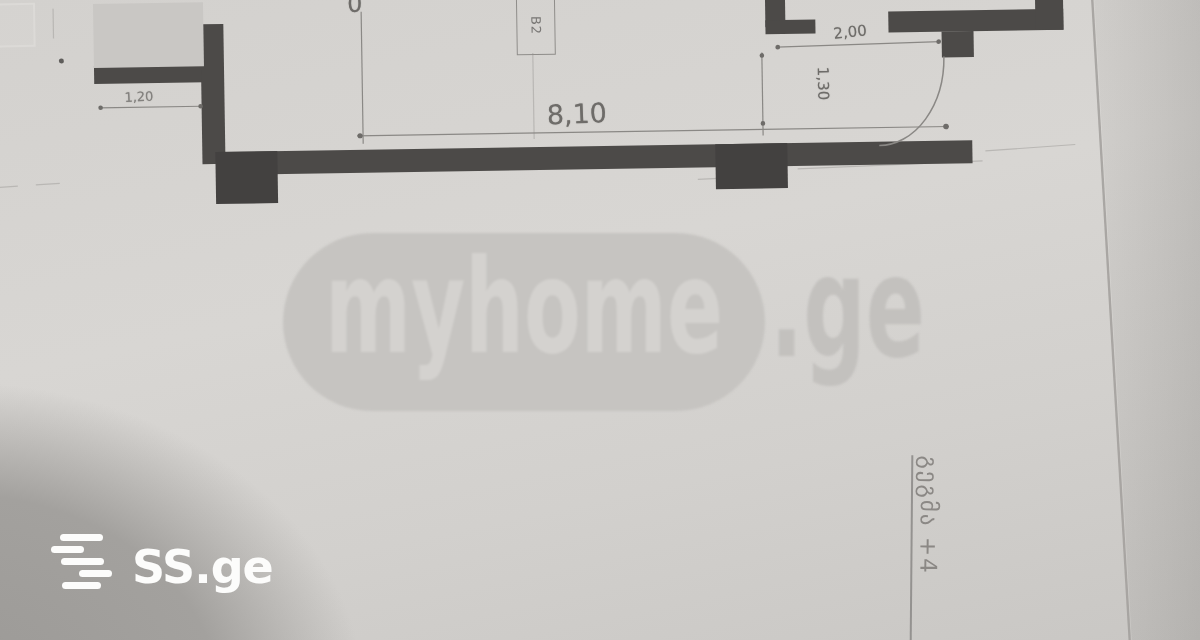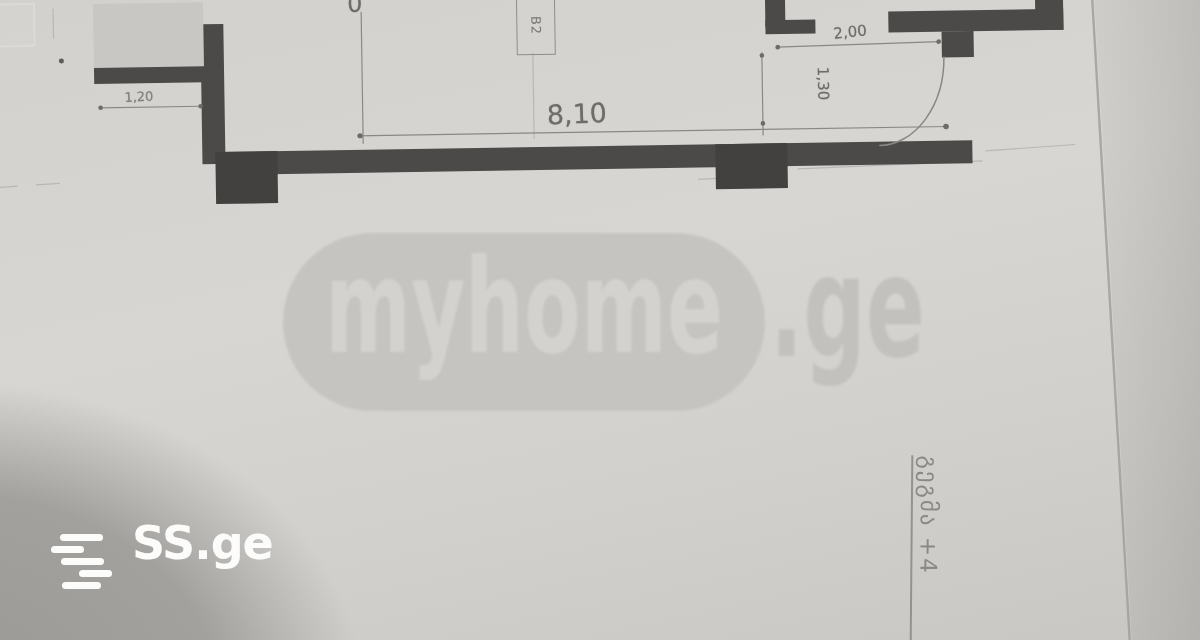--- a/index.html
+++ b/index.html
@@ -27,21 +27,21 @@
   .wm-pill{position:absolute;left:283px;top:233px;width:482px;height:178px;border-radius:89px;background:#c6c4c1;}
   
   .level{position:absolute;left:838px;top:528px;width:190px;height:40px;
          transform:rotate(90.5deg);transform-origin:center;
          font-size:23px;color:#8b8885;letter-spacing:2px;
          border-bottom:2px solid #949290;padding-bottom:3px;
          display:flex;align-items:flex-end;}
   
   .ssge{position:absolute;left:0;top:0;}
   .ssge .bar{position:absolute;height:7px;border-radius:4px;background:#fcfcfb;}
-  .ssge-text{position:absolute;left:132px;top:516px;font-size:46px;font-weight:bold;color:#fcfcfb;letter-spacing:-1px;}
+  .ssge-text{position:absolute;left:132px;top:540px;font-size:46px;font-weight:bold;color:#fcfcfb;letter-spacing:-1px;}
 </style>
 </head>
 <body>
 
 <div id="photo">
 
   <div class="plan">
 
     <svg width="1200" height="640" viewBox="0 0 1200 640">
 

